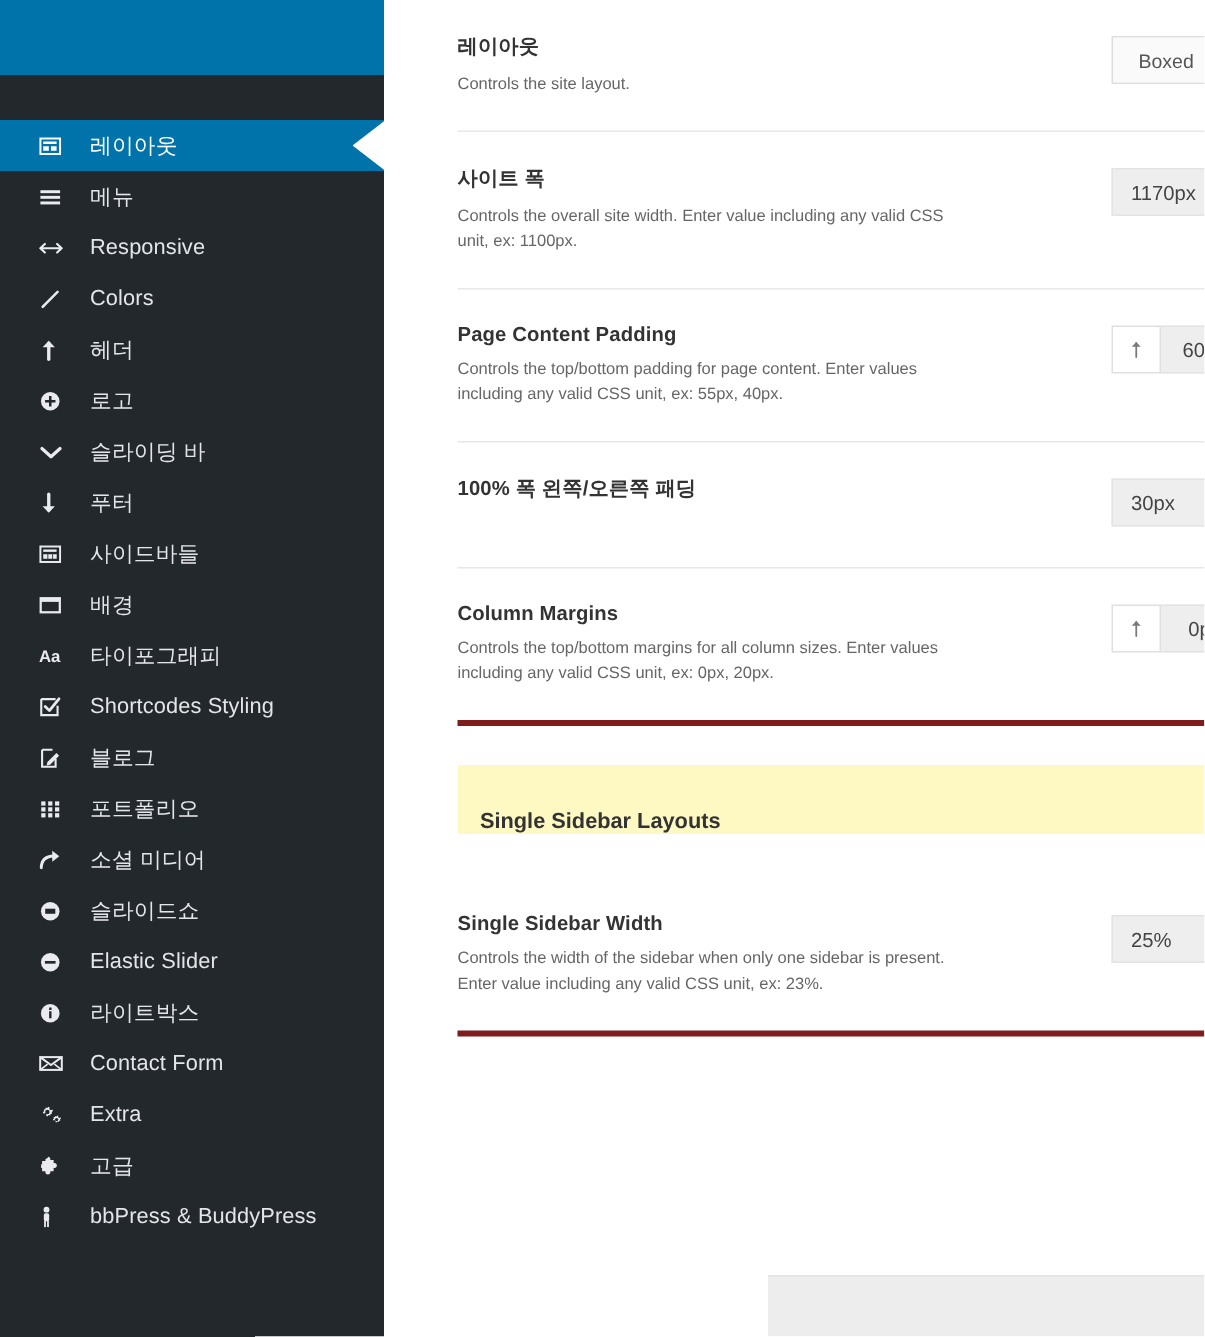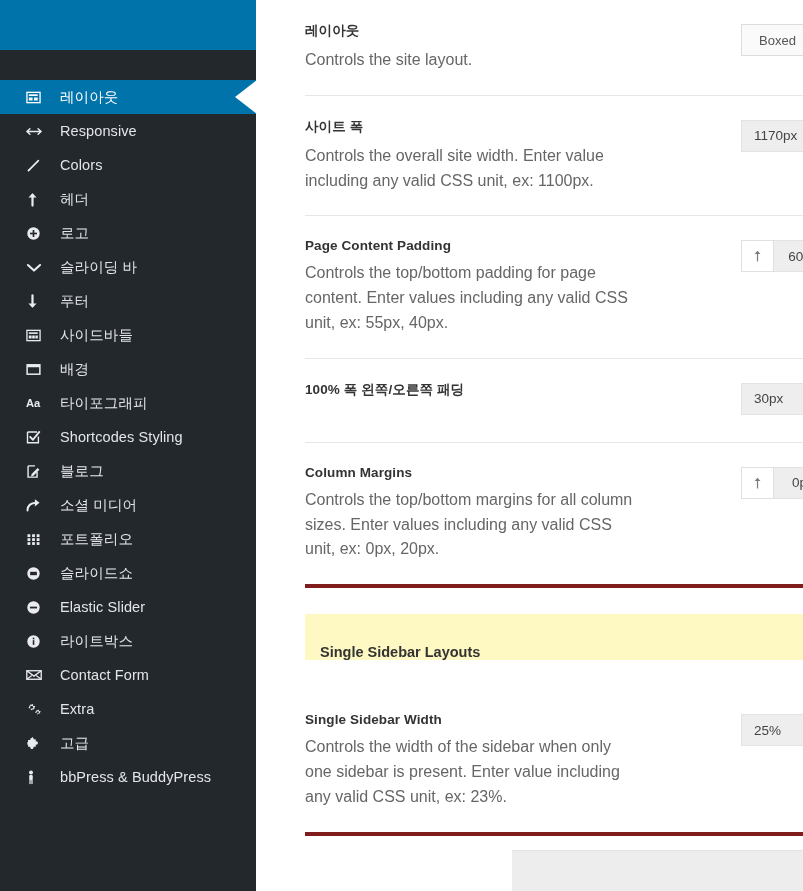--- a/index.html
+++ b/index.html
@@ -93,21 +93,21 @@
   }
   .opt-row:last-of-type{ border-bottom:4px solid #7f1d1d; }
   .opt-title{
     font-size:13.5px;
     font-weight:bold;
     color:#333;
     margin-bottom:8px;
     letter-spacing:0.1px;
   }
   .opt-desc{
-    font-size:16px;
+    font-size:11px;
     color:#666;
     line-height:1.55;
     max-width:330px;
     font-weight:normal;
   }
   .opt-control{
     position:absolute;
     left:436px;
     top:24px;
     display:flex;
@@ -220,20 +220,30 @@
               <rect x="3" y="8" width="4" height="3.2" fill="currentColor"></rect>
               <rect x="8.5" y="8" width="4" height="3.2" fill="currentColor"></rect>
               <rect x="3" y="4.6" width="9.5" height="1.8" fill="currentColor"></rect>
             </svg>
           </span>
           <span class="sb-label">레이아웃</span>
           <span class="notch"></span>
         </li>
         <li class="sb-item">
           <span class="sb-ico">
+            <svg width="15" height="15" viewBox="0 0 16 16">
+              <rect x="1" y="3" width="14" height="2.1" fill="currentColor"></rect>
+              <rect x="1" y="7" width="14" height="2.1" fill="currentColor"></rect>
+              <rect x="1" y="11" width="14" height="2.1" fill="currentColor"></rect>
+            </svg>
+          </span>
+          <span class="sb-label">메뉴</span>
+        </li>
+        <li class="sb-item">
+          <span class="sb-ico">
             <svg width="16" height="15" viewBox="0 0 18 16">
               <path d="M1 8h16M1 8l3.4-3.2M1 8l3.4 3.2M17 8l-3.4-3.2M17 8l-3.4 3.2" stroke="currentColor" stroke-width="1.6" fill="none" stroke-linecap="round" stroke-linejoin="round"></path>
             </svg>
           </span>
           <span class="sb-label">Responsive</span>
         </li>
         <li class="sb-item">
           <span class="sb-ico">
             <svg width="15" height="15" viewBox="0 0 16 16">
               <path d="M2.6 13.4L13.2 2.8" stroke="currentColor" stroke-width="1.8" stroke-linecap="round"></path>
@@ -317,47 +327,47 @@
           <span class="sb-label">Shortcodes Styling</span>
         </li>
         <li class="sb-item">
           <span class="sb-ico">
             <svg width="15" height="15" viewBox="0 0 16 16" fill="none">
               <path d="M2.2 2h7.4M2.2 2v12h9.6V8.4" stroke="currentColor" stroke-width="1.5"></path>
               <path d="M6 10.7l6.4-6.4 1.9 1.9-6.4 6.4-2.5.6z" fill="currentColor"></path>
             </svg>
           </span>
           <span class="sb-label">블로그</span>
-        </li>
-        <li class="sb-item">
-          <span class="sb-ico">
-            <svg width="16" height="15" viewBox="0 0 17 16" fill="none">
-              <path d="M1.6 13.4c0-5.6 3.6-8.2 9-8.4" stroke="currentColor" stroke-width="2.1" stroke-linecap="round"></path>
-              <path d="M9.4 1.2l5 3.9-5 3.9z" fill="currentColor"></path>
-            </svg>
-          </span>
-          <span class="sb-label">소셜 미디어</span>
         </li>
         <li class="sb-item">
           <span class="sb-ico">
             <svg width="15" height="15" viewBox="0 0 16 16">
               <g fill="currentColor">
                 <rect x="1.6" y="2.4" width="3" height="3"></rect>
                 <rect x="6.5" y="2.4" width="3" height="3"></rect>
                 <rect x="11.4" y="2.4" width="3" height="3"></rect>
                 <rect x="1.6" y="6.6" width="3" height="3"></rect>
                 <rect x="6.5" y="6.6" width="3" height="3"></rect>
                 <rect x="11.4" y="6.6" width="3" height="3"></rect>
                 <rect x="1.6" y="10.8" width="3" height="3"></rect>
                 <rect x="6.5" y="10.8" width="3" height="3"></rect>
                 <rect x="11.4" y="10.8" width="3" height="3"></rect>
               </g>
             </svg>
           </span>
           <span class="sb-label">포트폴리오</span>
+        </li>
+        <li class="sb-item">
+          <span class="sb-ico">
+            <svg width="16" height="15" viewBox="0 0 17 16" fill="none">
+              <path d="M1.6 13.4c0-5.6 3.6-8.2 9-8.4" stroke="currentColor" stroke-width="2.1" stroke-linecap="round"></path>
+              <path d="M9.4 1.2l5 3.9-5 3.9z" fill="currentColor"></path>
+            </svg>
+          </span>
+          <span class="sb-label">소셜 미디어</span>
         </li>
         <li class="sb-item">
           <span class="sb-ico">
             <svg width="15" height="15" viewBox="0 0 16 16">
               <circle cx="8" cy="8" r="6.6" fill="currentColor"></circle>
               <rect x="4.4" y="6.2" width="7.2" height="3.6" fill="#23282d"></rect>
             </svg>
           </span>
           <span class="sb-label">슬라이드쇼</span>
         </li>

